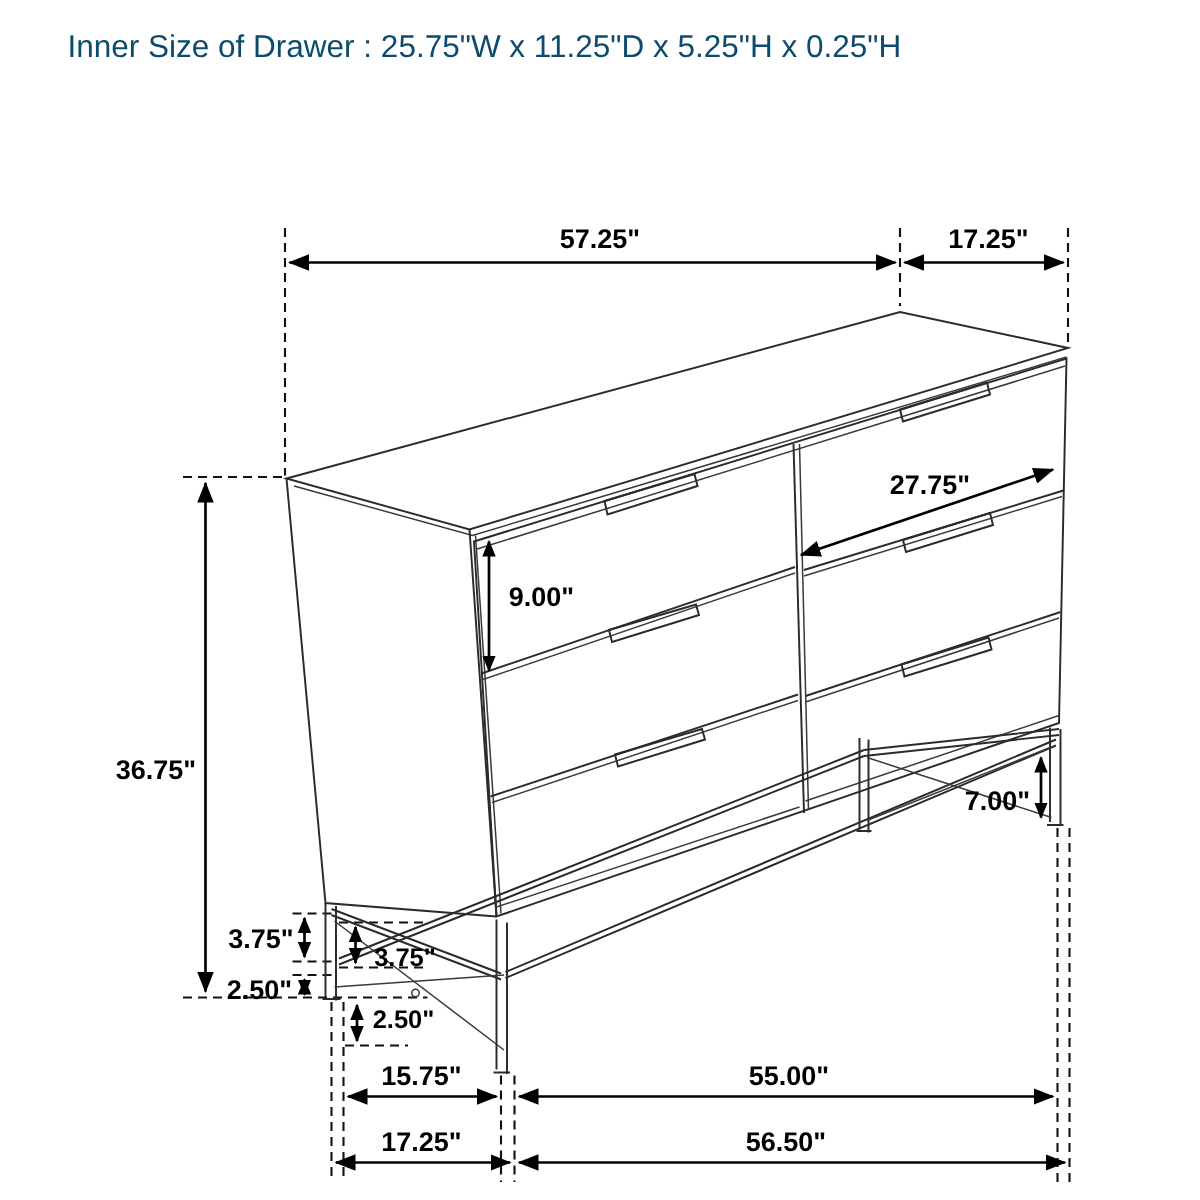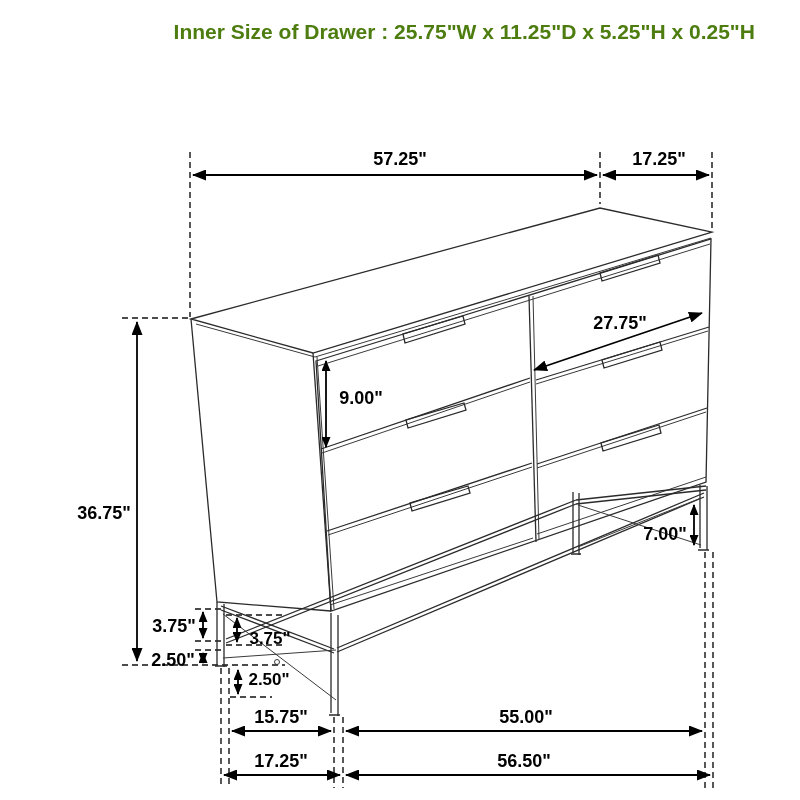--- a/index.html
+++ b/index.html
@@ -1,19 +1,19 @@
 <!DOCTYPE html>
 <html><head>
 <meta charset="utf-8">
 <style>
   html,body{margin:0;padding:0;background:#ffffff;}
   .canvas{position:relative;width:800px;height:800px;background:#ffffff;overflow:hidden;
           font-family:"Liberation Sans",sans-serif;}
-  .title{position:absolute;top:20px;left:45px;width:710px;text-align:right;
-         font-size:21px;font-weight:bold;color:#4d7c0f;letter-spacing:0px;white-space:nowrap;}
+  .title{position:absolute;top:20px;left:45px;width:710px;text-align:left;
+         font-size:21px;font-weight:normal;color:#0c4a6e;letter-spacing:0px;white-space:nowrap;}
   svg{position:absolute;top:0;left:0;}
   .ln{stroke:#2b2b2b;stroke-width:1.3;fill:none;}
   .thin{stroke:#3a3a3a;stroke-width:1;fill:none;}
   .dash{stroke:#111;stroke-width:1.4;fill:none;stroke-dasharray:6 4;}
   .dim{stroke:#000;stroke-width:1.8;fill:none;}
   .lbl{font-family:"Liberation Sans",sans-serif;font-size:18px;font-weight:bold;fill:#000;}
   .lbl-sm{font-size:17px;}
 </style>
 </head>
 <body>

